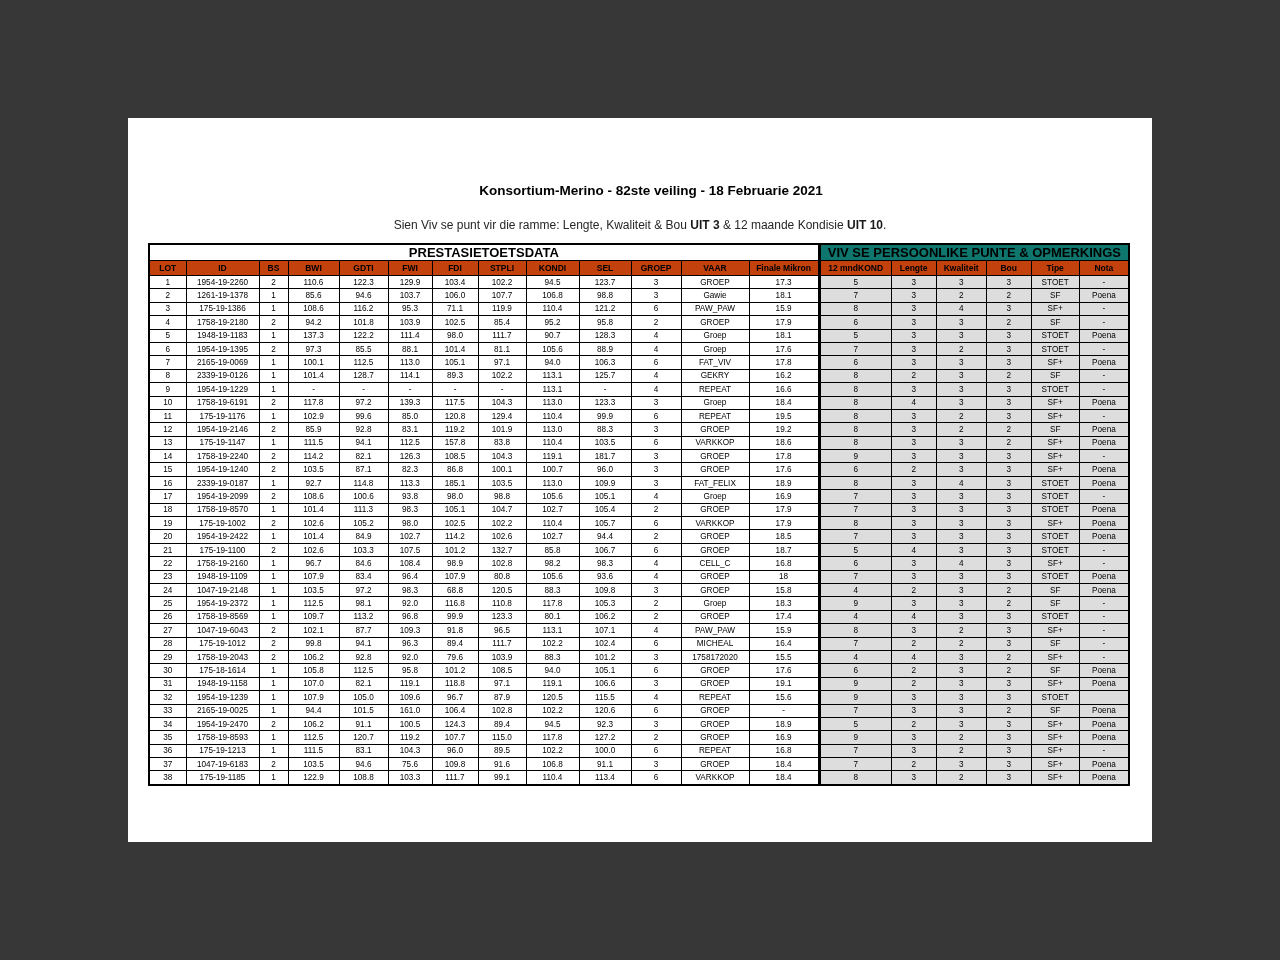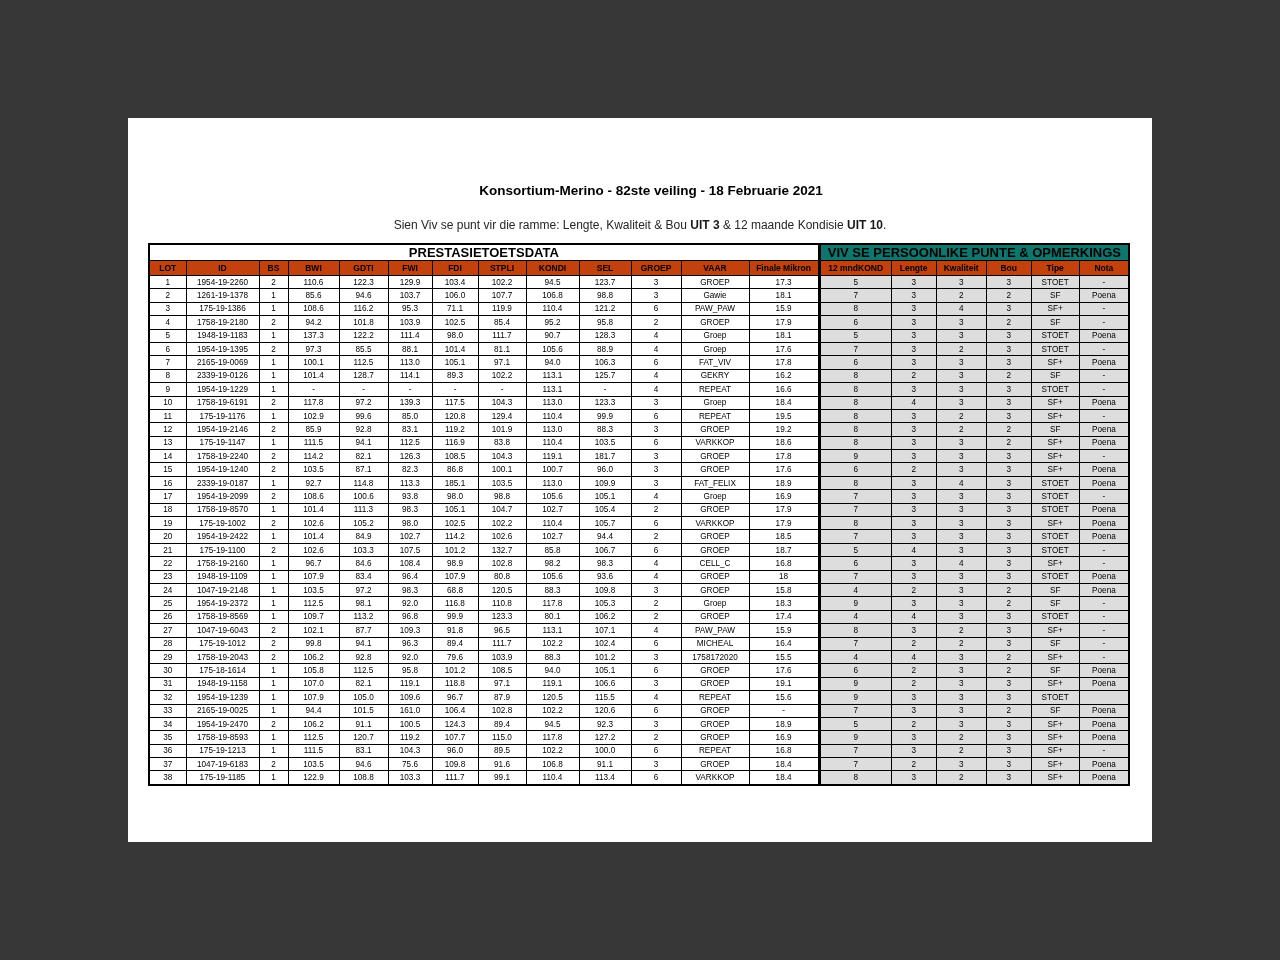--- a/index.html
+++ b/index.html
@@ -392,21 +392,21 @@
             <td class="cell rsec">SF</td>
             <td class="cell rsec">Poena</td>
           </tr>
           <tr>
             <td class="cell">13</td>
             <td class="cell">175-19-1147</td>
             <td class="cell">1</td>
             <td class="cell">111.5</td>
             <td class="cell">94.1</td>
             <td class="cell">112.5</td>
-            <td class="cell">116.9</td>
+            <td class="cell">157.8</td>
             <td class="cell">83.8</td>
             <td class="cell">110.4</td>
             <td class="cell">103.5</td>
             <td class="cell">6</td>
             <td class="cell">VARKKOP</td>
             <td class="cell">18.6</td>
             <td class="cell rsec divL">8</td>
             <td class="cell rsec">3</td>
             <td class="cell rsec">3</td>
             <td class="cell rsec">2</td>

